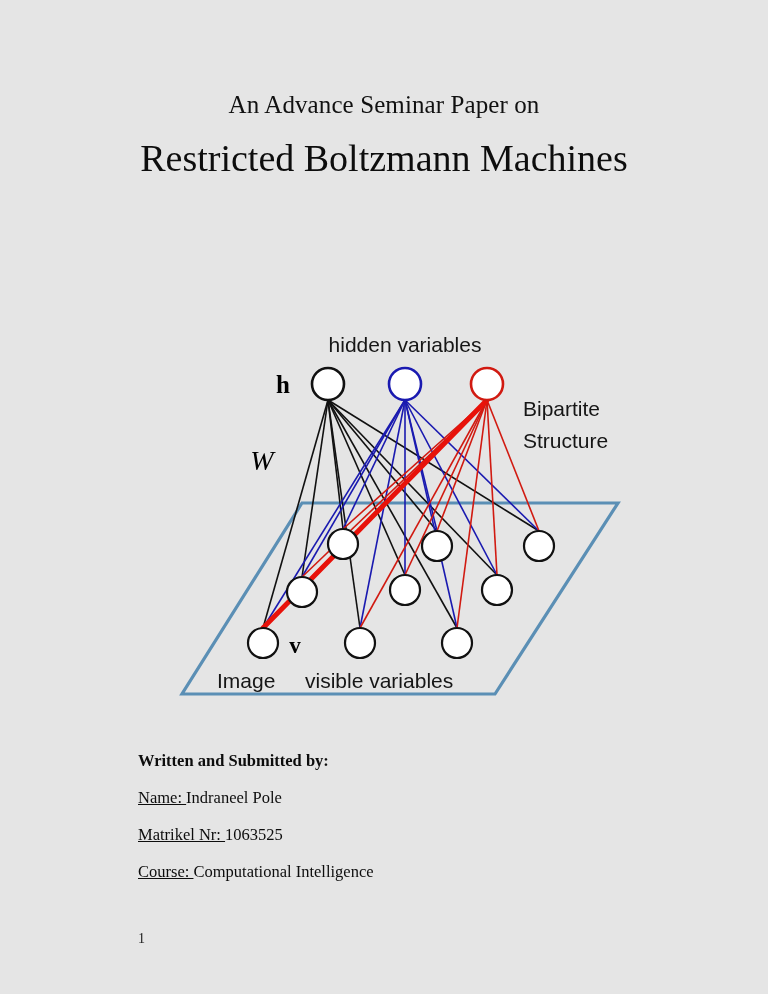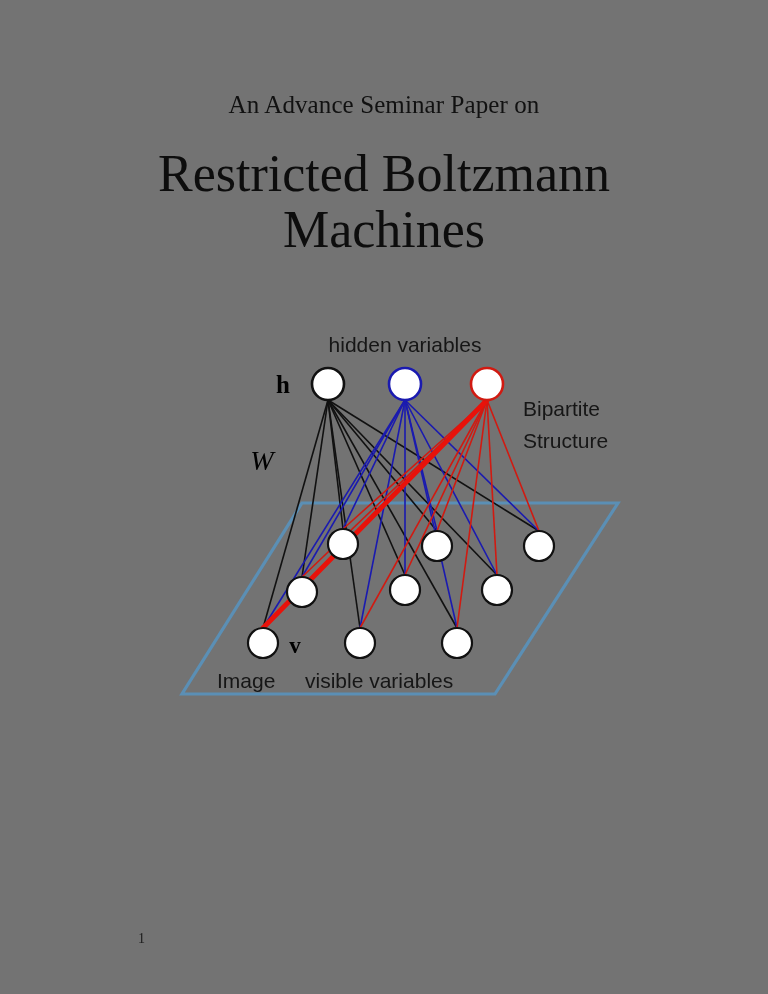--- a/index.html
+++ b/index.html
@@ -13,42 +13,42 @@
     height: 994px;
     position: relative;
     font-family: "Liberation Serif", "DejaVu Serif", serif;
     color: #000000;
     overflow: hidden;
   }
 
   .page {
     position: absolute;
     inset: 0;
-    background: #737373;
+    background: #e5e5e5;
   }
 
   
   .title-block {
     position: absolute;
     left: 0;
     top: 88px;
     width: 768px;
     text-align: center;
   }
   .title-line-1 {
     font-family: "Liberation Serif", "DejaVu Serif", serif;
     font-size: 25px;
     line-height: 34px;
     letter-spacing: 0.1px;
     color: #111111;
   }
   .title-main {
-    margin-top: 24px;
-    font-family: "Liberation Serif", "DejaVu Serif", serif;
-    font-size: 52px;
+    margin-top: 8px;
+    font-family: "Liberation Serif", "DejaVu Serif", serif;
+    font-size: 38px;
     line-height: 56px;
     color: #0d0d0d;
     padding: 0 90px;
   }
 
   
   .figure {
     position: absolute;
     left: 150px;
     top: 320px;
@@ -192,16 +192,33 @@
 
       <text class="lbl-serif-bold" x="145" y="333" font-size="23" text-anchor="middle">v</text>
 
       <text class="lbl-sans" x="67" y="368" font-size="21">Image</text>
 
       <text class="lbl-sans" x="155" y="368" font-size="21">visible variables</text>
 
     </svg>
   </div>
 
+  <div class="meta-block">
+
+    <div class="meta-row heading">Written and Submitted by:</div>
+
+    <div class="meta-row">
+      <span class="meta-label">Name: </span><span class="meta-value">Indraneel Pole</span>
+    </div>
+
+    <div class="meta-row">
+      <span class="meta-label">Matrikel Nr: </span><span class="meta-value">1063525</span>
+    </div>
+
+    <div class="meta-row">
+      <span class="meta-label">Course: </span><span class="meta-value">Computational Intelligence</span>
+    </div>
+
+  </div>
 
   <div class="page-number">1</div>
 
 </div>
 
 </body></html>

